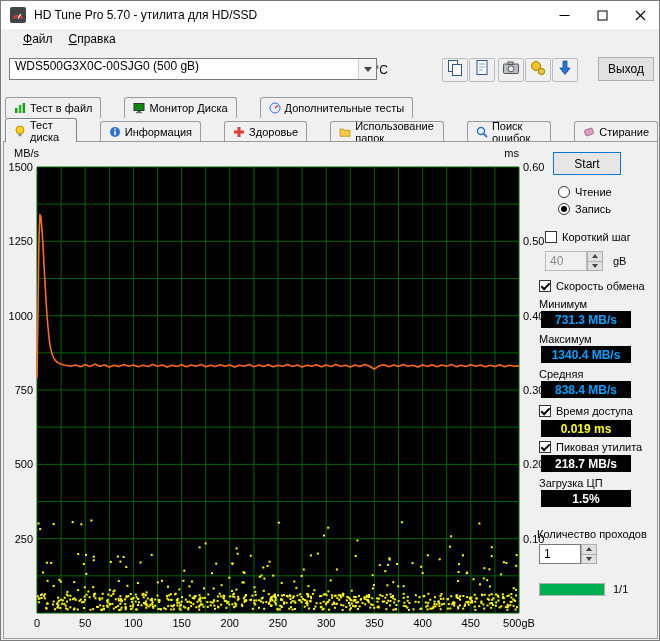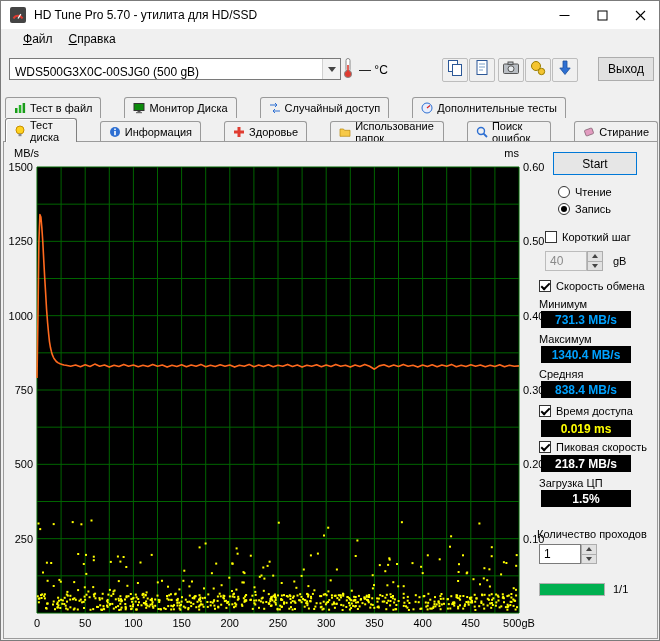--- a/index.html
+++ b/index.html
@@ -10,22 +10,22 @@
   .titlebar{position:absolute;left:0;top:0;right:0;height:28px;background:#fff;display:flex;align-items:center;}
   .app-icon{margin-left:9px;width:16px;height:16px;flex:0 0 auto;}
   .title{margin-left:8px;font-size:12px;color:#000;white-space:nowrap;}
   .winbtns{margin-left:auto;display:flex;height:100%;}
   .winbtn{width:38px;height:100%;display:flex;align-items:center;justify-content:center;}
   
   .menubar{position:absolute;left:0;top:28px;right:0;height:20px;display:flex;align-items:center;padding-left:14px;background:#f0f0f0;}
   .menu-item{display:inline-block;padding:2px 8px;font-size:12px;color:#000;}
   .menu-item::first-letter{text-decoration:underline;}
   
-  .combo{position:absolute;left:8px;top:57px;width:332px;height:22px;background:#fff;border:1px solid #7a7a7a;
-    font-size:12px;display:flex;align-items:flex-end;padding-left:5px;z-index:2;}
+  .combo{position:absolute;left:8px;top:57px;width:368px;height:22px;background:#fff;border:1px solid #7a7a7a;
+    font-size:12px;display:flex;align-items:flex-start;padding-left:5px;z-index:2;}
   .combo-arrow-wrap{margin-left:auto;width:18px;height:100%;display:flex;align-items:center;justify-content:center;border-left:1px solid #d0d0d0;background:#f2f2f2;}
   .tri-down{width:0;height:0;border-left:4px solid transparent;border-right:4px solid transparent;border-top:5px solid #444;}
   .temp{position:absolute;left:340px;top:56px;display:flex;align-items:center;gap:4px;font-size:12px;}
   .toolbtn{position:absolute;top:57px;width:26px;height:24px;display:flex;align-items:center;justify-content:center;
     background:#f0f0f0;border:1px solid #bdbdbd;border-radius:2px;}
   .exit-btn{position:absolute;left:597px;top:56px;width:56px;height:24px;background:#e1e1e1;border:1px solid #adadad;
     font-size:12px;display:flex;align-items:center;justify-content:center;}
   
   .tabrow{position:absolute;left:4px;display:flex;gap:22px;}
   .row1{top:96px;}
@@ -33,21 +33,21 @@
   .tab{display:flex;align-items:center;gap:4px;padding:0 8px;font-size:11px;color:#000;background:#f0f0f0;
     border:1px solid #9a9a9a;border-bottom:none;border-radius:3px 3px 0 0;height:21px;margin-right:1px;position:relative;}
   .row2 .tab{height:20px;margin-top:3px;}
   .row2 .tab.active{height:24px;margin-top:0;z-index:6;border-color:#808080;box-shadow:inset 1px 1px 0 #fff;}
   .ticon{width:12px;height:12px;display:inline-flex;}
   .ticon svg{width:12px;height:12px;}
   
   .content{position:absolute;left:2px;top:140px;width:655px;height:498px;background:#f0f0f0;border:1px solid #9b9b9b;z-index:1;}
   #chart-svg{position:absolute;left:0;top:140px;z-index:2;}
   
-  .start-btn{position:absolute;left:552px;top:151px;width:84px;height:23px;background:#e6e6e6;border:1px solid #0078d7;
+  .start-btn{position:absolute;left:552px;top:151px;width:68px;height:23px;background:#e6e6e6;border:1px solid #0078d7;
     font-size:12px;display:flex;align-items:center;justify-content:center;z-index:3;}
   .radio-row,.check-row{position:absolute;display:flex;align-items:center;gap:5px;font-size:11px;z-index:3;white-space:nowrap;}
   .radio{width:12px;height:12px;border:1px solid #333;border-radius:50%;background:#fff;position:relative;flex:0 0 auto;}
   .radio.checked::after{content:"";position:absolute;left:2px;top:2px;width:6px;height:6px;border-radius:50%;background:#000;}
   .checkbox{width:12px;height:12px;border:1px solid #333;background:#fff;position:relative;flex:0 0 auto;}
   .checkbox.checked::after{content:"";position:absolute;left:1px;top:2px;width:7px;height:3px;
     border-left:2px solid #000;border-bottom:2px solid #000;transform:rotate(-45deg);}
   .plabel{position:absolute;font-size:11px;color:#000;z-index:3;white-space:nowrap;}
   .vbox{position:absolute;width:90px;height:17px;background:#000;color:#fff;font-size:12px;font-weight:bold;
     display:flex;align-items:center;justify-content:center;z-index:3;}
@@ -164,29 +164,20 @@
     </div>
     <div class="tab">
       <span class="ticon">
           <svg viewBox="0 0 12 12">
             <rect x="1" y="1.5" width="10" height="7" fill="#0c8a0c" stroke="#333" stroke-width="1"></rect>
             <rect x="4.5" y="9" width="3" height="1.2" fill="#555"></rect>
             <rect x="3" y="10.2" width="6" height="1" fill="#555"></rect>
           </svg>
         </span>
       <span>Монитор Диска</span>
-    </div>
-    <div class="tab">
-      <span class="ticon">
-          <svg viewBox="0 0 12 12">
-            <path d="M1 3 H8 M8 3 l-2 -2 M8 3 l-2 2" stroke="#2d6fd2" fill="none"></path>
-            <path d="M11 9 H4 M4 9 l2 -2 M4 9 l2 2" stroke="#2d6fd2" fill="none"></path>
-          </svg>
-        </span>
-      <span>Случайный доступ</span>
     </div>
     <div class="tab">
       <span class="ticon">
           <svg viewBox="0 0 12 12">
             <circle cx="6" cy="6" r="5" fill="#e8eefc" stroke="#2d6fd2"></circle>
             <line x1="6" y1="6" x2="9" y2="3.5" stroke="#d22" stroke-width="1.2"></line>
           </svg>
         </span>
       <span>Дополнительные  тесты</span>
     </div>
@@ -1115,21 +1106,21 @@
   <div class="vbox" style="left: 540px; top: 380px; color: rgb(0, 162, 255);">838.4 MB/s</div>
 
   <div class="check-row" style="left:538px;top:404px;">
     <span class="checkbox checked"></span>
     <span>Время доступа</span>
   </div>
   <div class="vbox" style="left: 540px; top: 419px; color: rgb(255, 255, 0);">0.019 ms</div>
 
   <div class="check-row" style="left:538px;top:440px;">
     <span class="checkbox checked"></span>
-    <span>Пиковая скорость</span>
+    <span>Пиковая утилита</span>
   </div>
   <div class="vbox" style="left: 540px; top: 454px; color: rgb(255, 255, 255);">218.7 MB/s</div>
 
   <div class="plabel" style="left:538px;top:476px;">Загрузка ЦП</div>
   <div class="vbox" style="left: 540px; top: 489px; color: rgb(255, 255, 255);">1.5%</div>
 
   <div class="plabel" style="left:536px;top:527px;">Количество проходов</div>
   <div class="spinner" style="left:538px;top:543px;">
     <span class="spin-text">1</span>
     <span class="spin-btns">

